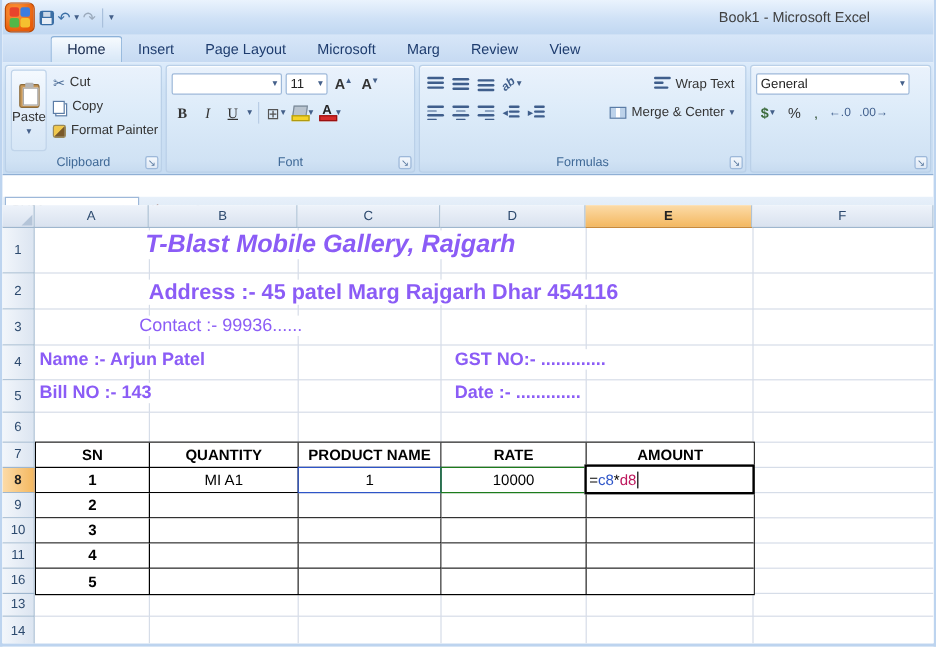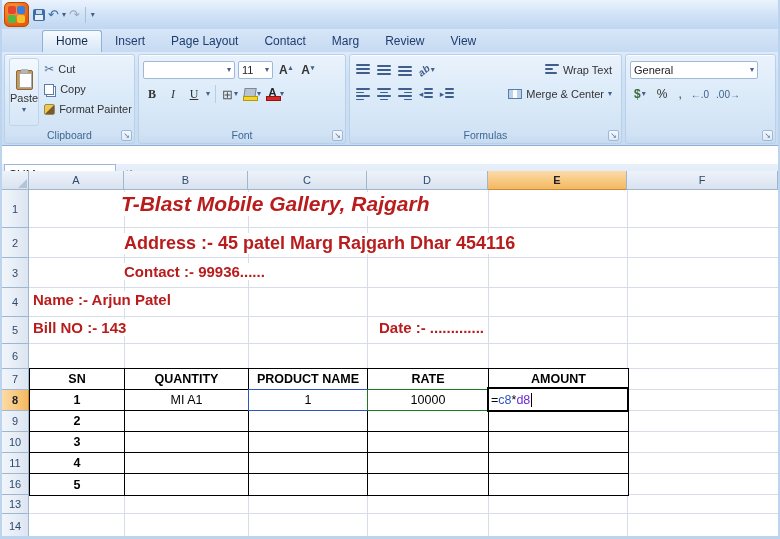--- a/index.html
+++ b/index.html
@@ -113,24 +113,24 @@
     display:flex;align-items:center;justify-content:center;font-size:11px;color:#2d4a6e;flex-shrink:0}
   .rowhead.sel{background:linear-gradient(90deg,#fcdba8,#f4b860);border-right:1px solid #c98a3a;color:#222;font-weight:bold}
   .rh1{height:38px}.rh2{height:30px}.rh3{height:30px}.rh4{height:29px}.rh5{height:27px}.rh6{height:25px}
   .rh7,.rh8,.rh9,.rh10,.rh11,.rh12{height:21px}.rh13{height:19px}.rh14{height:25px}
   .cells{position:absolute;left:27px;top:19px;right:0;bottom:0;background:#fff;overflow:hidden}
   .gv{position:absolute;top:0;bottom:0;width:1px;background:#d6dde8}
   .gv1{left:95px}.gv2{left:219px}.gv3{left:338px}.gv4{left:459px}.gv5{left:598px}
   .gh{position:absolute;left:0;right:0;height:1px;background:#d6dde8}
   .gh1{top:37px}.gh2{top:67px}.gh3{top:97px}.gh4{top:126px}.gh5{top:153px}.gh6{top:178px}.gh7{top:199px}
   .gh8{top:220px}.gh9{top:241px}.gh10{top:262px}.gh11{top:283px}.gh12{top:304px}.gh13{top:323px}
-  .ctext{position:absolute;background:#fff;white-space:nowrap;color:#b91c1c;padding:0 2px}
+  .ctext{position:absolute;background:#fff;white-space:nowrap;color:#8b5cf6;padding:0 2px}
   .t-title{left:90px;top:2px;font-size:21px;font-weight:bold;font-style:italic}
   .t-address{left:93px;top:43px;font-size:18px;font-weight:bold}
-  .t-contact{left:93px;top:73px;font-size:15px;font-weight:bold}
+  .t-contact{left:85px;top:73px;font-size:15px;font-weight:normal}
   .t-name{left:2px;top:101px;font-size:15px;font-weight:bold}
   .t-gst{left:348px;top:101px;font-size:15px;font-weight:bold}
   .t-bill{left:2px;top:129px;font-size:15px;font-weight:bold}
   .t-date{left:348px;top:129px;font-size:15px;font-weight:bold}
   
   .billtable{position:absolute;left:0;top:178px;width:600px;height:128px;border:1px solid #000;background:#fff;
     display:grid;grid-template-columns:95px 124px 119px 121px 139px;grid-auto-rows:21px;z-index:2}
   .tc{border-right:1px solid #000;border-bottom:1px solid #000;display:flex;align-items:center;justify-content:center;
     font-size:12.5px;color:#000;background:#fff;overflow:hidden}
   .tc.lc{border-right:none}
@@ -138,21 +138,21 @@
   .tc.hd{font-weight:bold}
   .tc.sn{font-weight:bold}
   
   .refbox{position:absolute;z-index:4;pointer-events:none}
   .ref-c8{left:219px;top:199px;width:120px;height:22px;border:1px solid #2e55c8}
   .ref-d8{left:338px;top:199px;width:122px;height:22px;border:1px solid #1c7c1c}
   .editcell{position:absolute;left:458px;top:197px;width:142px;height:25px;border:2px solid #000;background:#fff;z-index:5;
     display:flex;align-items:center;padding:0 2px;font-size:12.5px}
   .f-eq,.f-op{color:#000}
   .f-ref1{color:#2e55c8}
-  .f-ref2{color:#6d28d9}
+  .f-ref2{color:#be185d}
   .caret{display:inline-block;width:1px;height:14px;background:#000;margin-left:1px}
 </style>
 </head>
 <body>
 
 <div class="window">
 
   <div class="titlebar">
     <div class="office-btn">
       <i class="ob1"></i>
@@ -161,27 +161,28 @@
         <i class="ob4"></i>
     </div>
     <div class="qat">
       <span class="disk"></span>
       <span>↶</span>
       <span class="dd">▾</span>
       <span class="dim">↷</span>
       <span class="qat-sep"></span>
       <span class="dd">▾</span>
     </div>
+    <span class="win-title">Book1 - Microsoft Excel</span>
   </div>
 
   <div class="tabstrip">
     <span class="tab active">Home</span>
     <span class="tab">Insert</span>
     <span class="tab">Page Layout</span>
-    <span class="tab">Contact</span>
+    <span class="tab">Microsoft</span>
     <span class="tab">Marg</span>
     <span class="tab">Review</span>
     <span class="tab">View</span>
   </div>
 
   <div class="ribbon">
 
     <div class="group g-clipboard">
       <div class="g-content">
         <div class="paste-btn">
@@ -428,20 +429,21 @@
       <div class="gh gh9"></div>
       <div class="gh gh10"></div>
       <div class="gh gh11"></div>
       <div class="gh gh12"></div>
       <div class="gh gh13"></div>
 
       <div class="ctext t-title">T-Blast Mobile Gallery, Rajgarh</div>
       <div class="ctext t-address">Address :- 45 patel Marg Rajgarh Dhar 454116</div>
       <div class="ctext t-contact">Contact :- 99936......</div>
       <div class="ctext t-name">Name :-  Arjun Patel</div>
+      <div class="ctext t-gst">GST NO:- .............</div>
       <div class="ctext t-bill">Bill NO :-  143</div>
       <div class="ctext t-date">Date :- .............</div>
 
       <div class="billtable">
         <div class="tc hd">SN</div>
         <div class="tc hd">QUANTITY</div>
         <div class="tc hd">PRODUCT NAME</div>
         <div class="tc hd">RATE</div>
         <div class="tc hd lc">AMOUNT</div>
 

